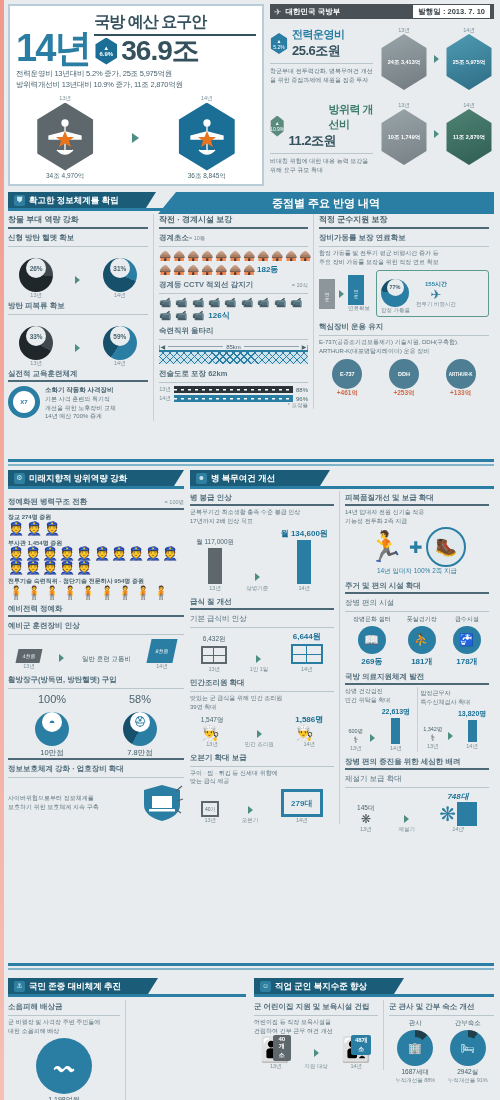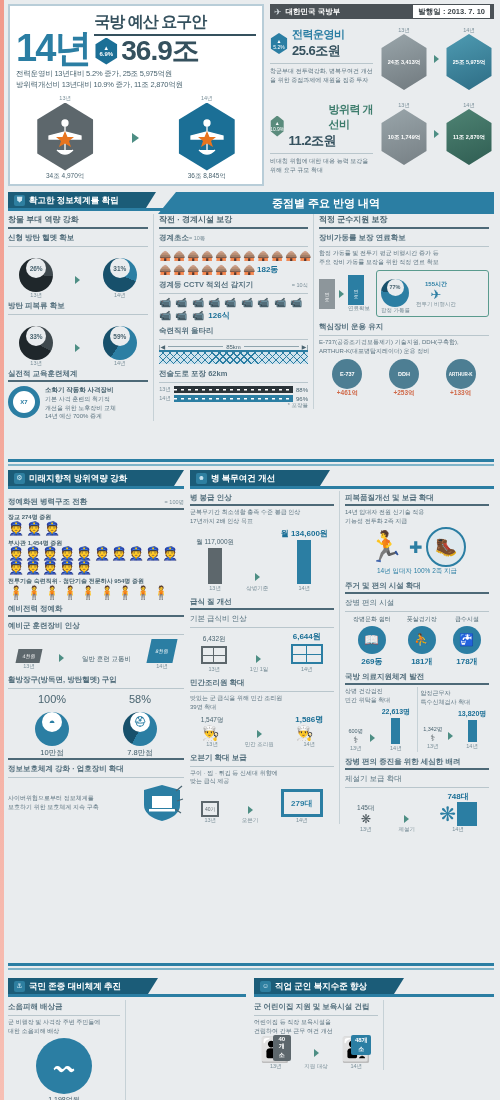--- a/index.html
+++ b/index.html
@@ -750,21 +750,21 @@
           <div class="row" style="justify-content:space-around;align-items:flex-end;margin-top:3px;">
             <div style="text-align:center;">
               <div style="font-size:6.5px;color:#4a6470;">145대</div>
               <div style="font-size:12px;color:#4a555b;line-height:13px;">❋</div>
               <div class="lbl">13년</div>
             </div>
             <div style="text-align:center;">
               <div class="arrow sm" style="margin:0 auto 3px;"></div>
               <div class="lbl">제설기</div>
             </div>
-            <div style="text-align:center;">
+            <div style="text-align:center;font-style:italic;">
               <div class="num">748대</div>
               <div class="row" style="align-items:center;gap:1px;justify-content:center;">
                 <span style="font-size:20px;color:#2b7ea3;line-height:20px;">❋</span>
                 <span style="width:20px;height:24px;background:#2b7ea3;display:inline-block;"></span>
               </div>
               <div class="lbl">14년</div>
             </div>
           </div>
         </div>
       </div>
@@ -816,16 +816,38 @@
               <div class="arrow sm" style="margin:0 auto 6px;"></div>
               <div class="lbl">지원 대상</div>
             </div>
             <div style="text-align:center;position:relative;">
               <div class="bubble" style="position:absolute;top:-2px;left:10px;">48개소</div>
               <div style="font-size:24px;color:#2b7ea3;line-height:26px;">👨‍👦</div>
               <div class="lbl">14년</div>
             </div>
           </div>
         </div>
+        <div style="flex:1;padding-left:5px;">
+          <div class="sub">군 관사 및 간부 숙소 개선</div>
+          <div class="thin"></div>
+          <div class="row" style="justify-content:space-around;margin-top:3px;">
+            <div style="text-align:center;">
+              <div class="lbl" style="font-size:6.5px;color:#4a6470;">관사</div>
+              <div class="bigdonut" style="background:conic-gradient(#1f3f4d 0 12%,#2b7ea3 12% 100%);margin:2px auto;">
+                <div class="in">🏢</div>
+              </div>
+              <div style="font-size:6.5px;color:#3e5a67;">1687세대</div>
+              <div class="lbl">누적개선율 88%</div>
+            </div>
+            <div style="text-align:center;">
+              <div class="lbl" style="font-size:6.5px;color:#4a6470;">간부숙소</div>
+              <div class="bigdonut" style="background:conic-gradient(#1f3f4d 0 9%,#2b7ea3 9% 100%);margin:2px auto;">
+                <div class="in">🛏</div>
+              </div>
+              <div style="font-size:6.5px;color:#3e5a67;">2942실</div>
+              <div class="lbl">누적개선율 91%</div>
+            </div>
+          </div>
+        </div>
       </div>
     </div>
   </div>
 </div>
 
 </body></html>

